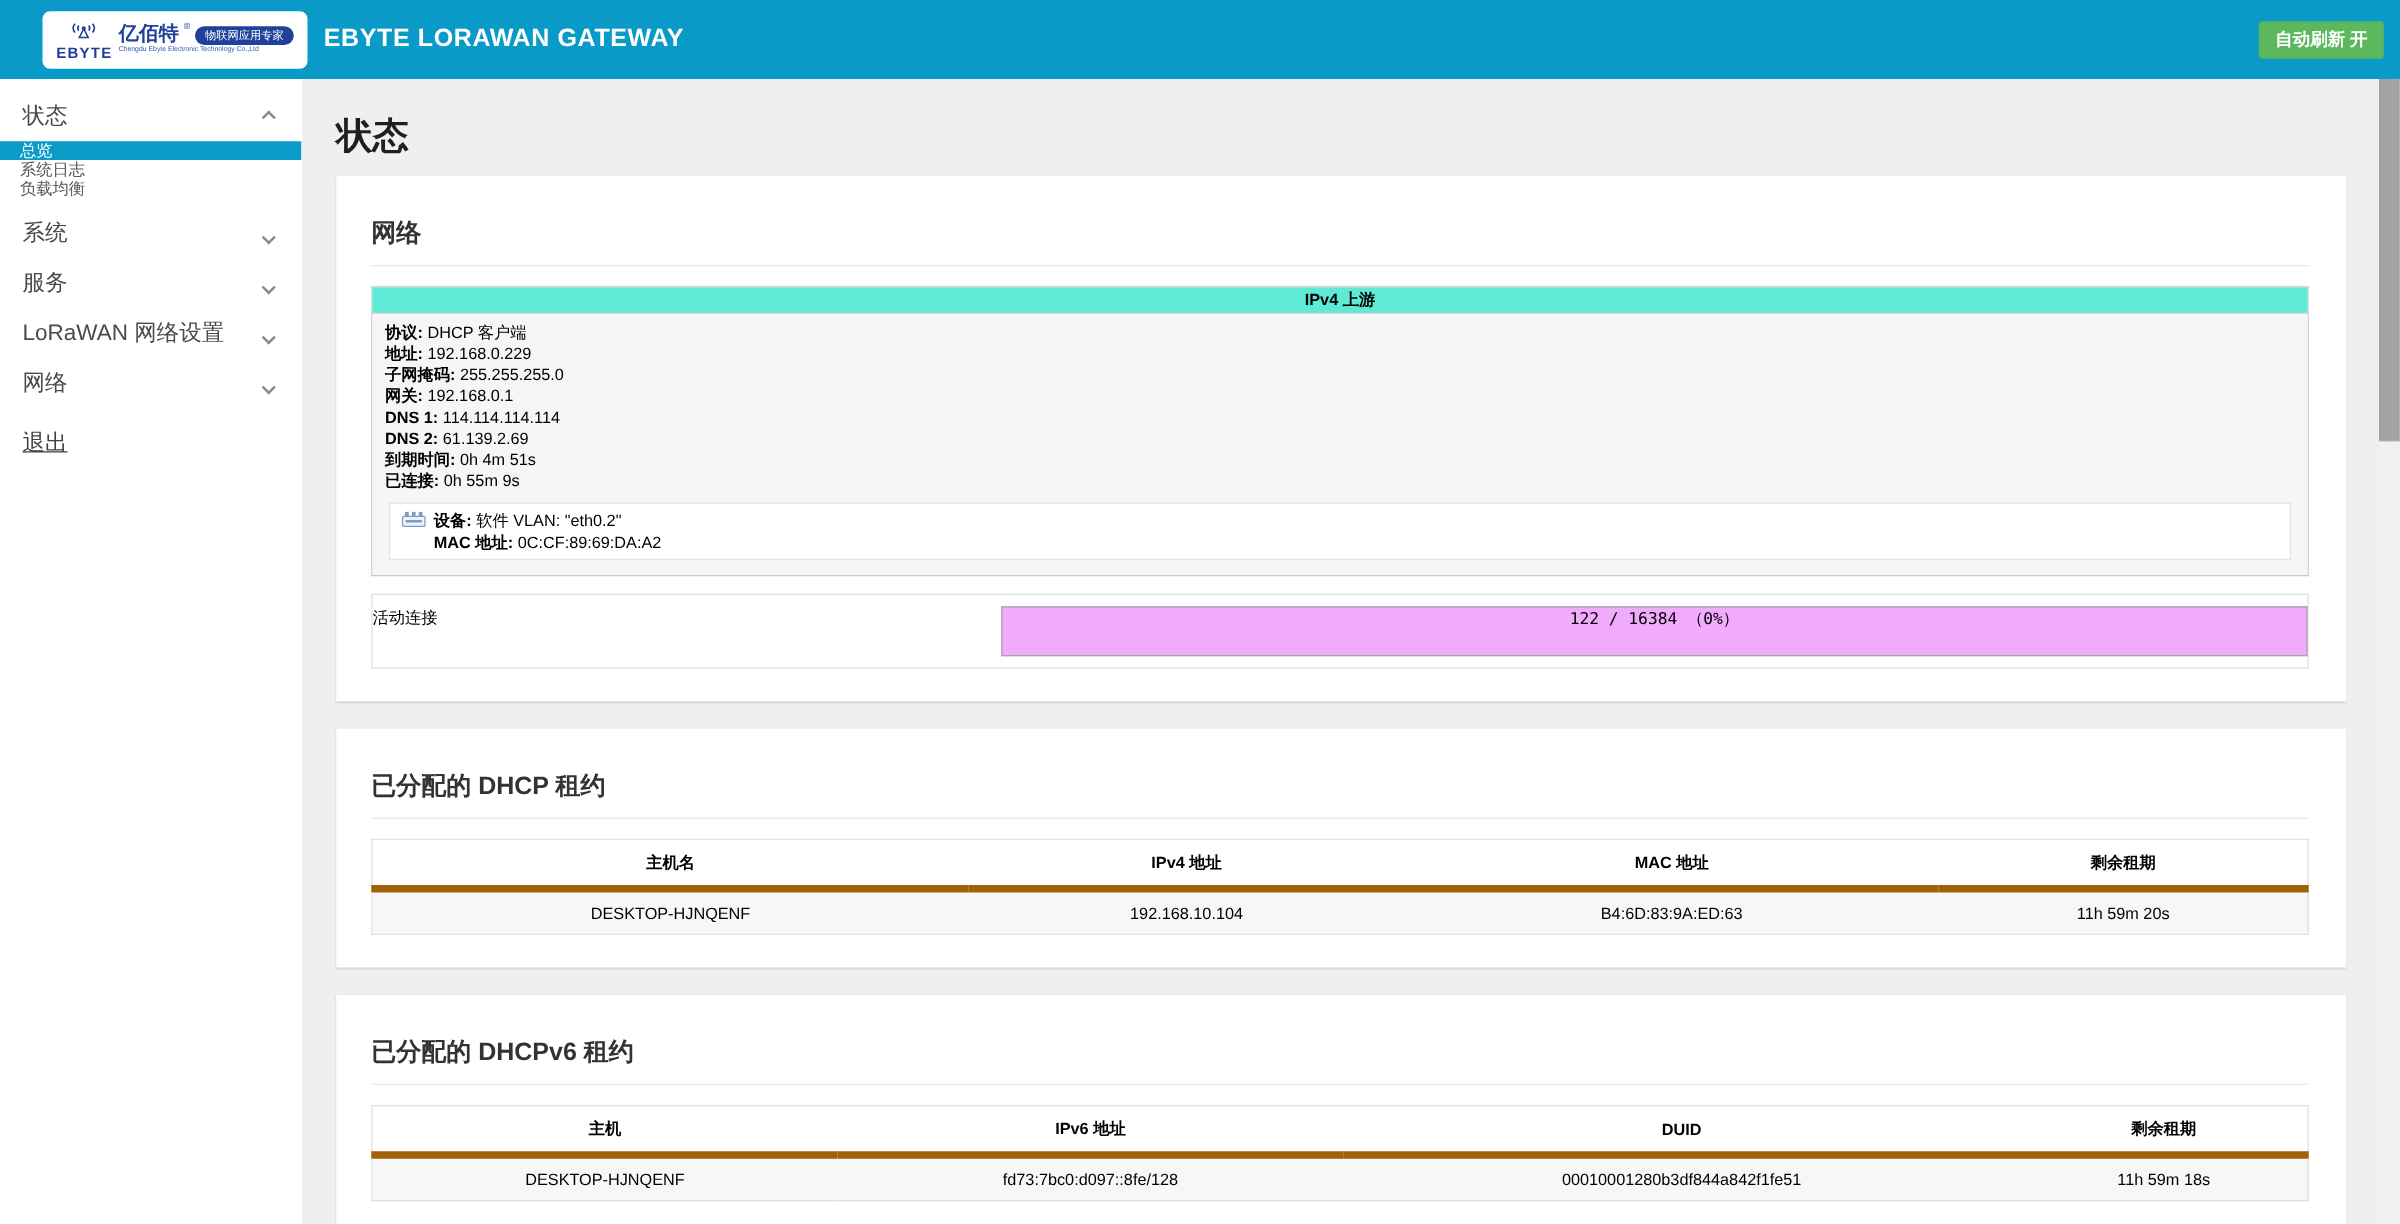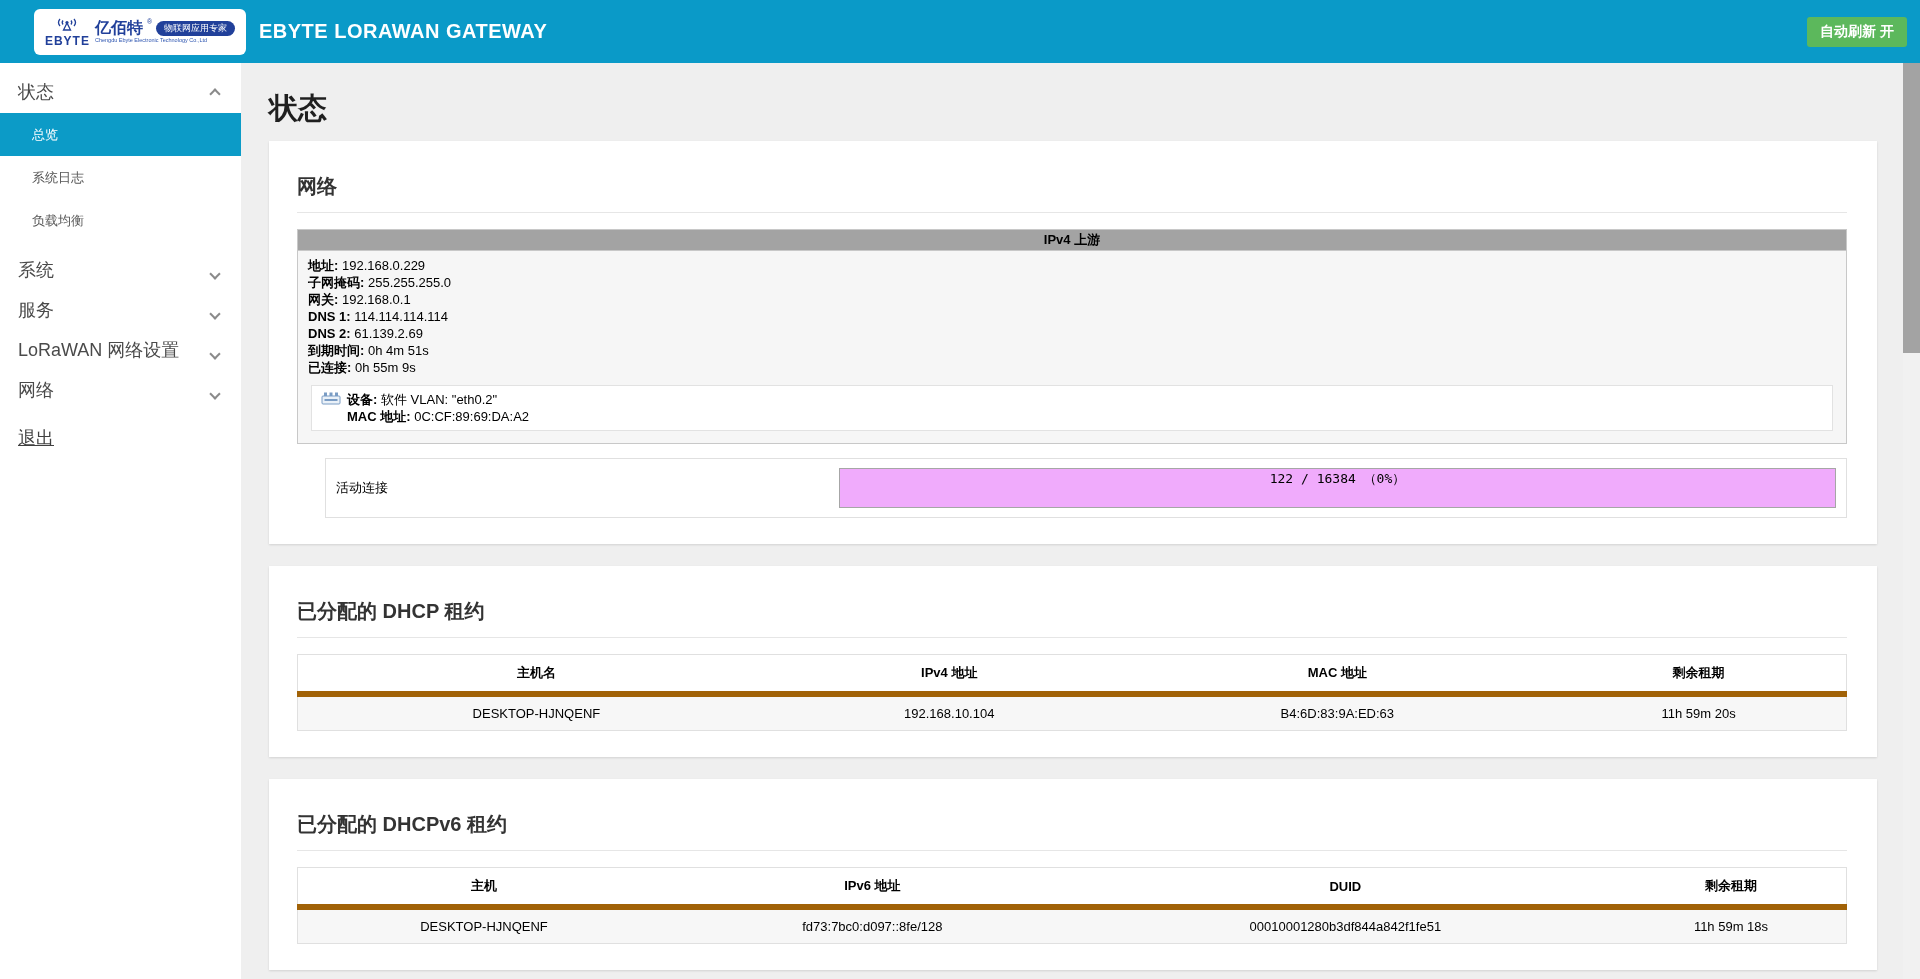--- a/index.html
+++ b/index.html
@@ -46,21 +46,21 @@
   .nav { padding-top:8px; }
   .nav-group-header {
     height:42px; display:flex; align-items:center; justify-content:space-between;
     padding:0 22px 0 18px; font-size:18px; color:#4a4a4a; cursor:pointer;
   }
   .nav-item {
     height:40px; display:flex; align-items:flex-end; justify-content:space-between;
     padding:0 22px 0 18px; font-size:18px; color:#4a4a4a; cursor:pointer;
   }
   .nav-sub {
-    height:43px; display:flex; align-items:center; padding-left:32px;
+    height:15px; display:flex; align-items:center; padding-left:16px;
     font-size:13px; color:#555; cursor:pointer;
   }
   .nav-sub.active { background:#0c9bc7; color:#fff; }
   .chev {
     display:inline-block; width:8px; height:8px;
     border:solid #8a8a8a; border-width:0 2px 2px 0; padding:0;
   }
   .chev.up   { transform:rotate(-135deg); margin-top:4px; }
   .chev.down { transform:rotate(45deg);  margin-bottom:4px; }
   .logout {
@@ -74,36 +74,36 @@
   .page-title { font-size:29px; font-weight:600; color:#1f1f1f; margin:26px 0 12px 0; }
   .card {
     background:#fff; margin-bottom:22px; padding:18px 30px 26px 28px;
     box-shadow:0 1px 2px rgba(0,0,0,.12);
   }
   .card-title { font-size:20px; font-weight:600; color:#333; padding:14px 0 12px 0; }
   .card-divider { border-bottom:1px solid #e6e6e6; margin-bottom:16px; }
   
   .net-table { border:1px solid #c8c8c8; }
   .net-table-header {
-    background:#a3a3a3; text-align:center; font-weight:bold; font-size:13px;
+    background:#5eead4; text-align:center; font-weight:bold; font-size:13px;
     color:#000; padding:1px 0; border-bottom:1px solid #c8c8c8;
   }
   .net-table-body {
     background:#f6f6f6; padding:6px 10px 12px 10px; font-size:13px; line-height:17px;
   }
   .kv-row b { font-weight:bold; }
   .device-box {
     margin:9px 3px 0 3px; background:#fff; border:1px solid #e2e2e2;
     padding:5px 9px; display:flex; gap:6px; align-items:flex-start;
   }
   .device-lines { font-size:13px; line-height:17px; }
   
   .conn-strip {
-    margin-top:14px; border:1px solid #e0e0e0; display:flex; align-items:center;
-    padding:9px 10px; background:#fff;margin-left:28px;
+    margin-top:14px; border:1px solid #e0e0e0; display:flex; 
+    padding:9px 0; background:#fff;
   }
   .conn-label { flex:0 0 503px; font-size:13px; }
   .progressbar {
     flex:1; height:40px; background:#f0abfc; border:1px solid #a6a6a6;
     text-align:center; font-family:"DejaVu Sans Mono", monospace;
     font-size:13px; line-height:20px; color:#000;
   }
   
   .lease-table { width:100%; border-collapse:collapse; font-size:13px; margin-top:10px; border:1px solid #e0e0e0; }
   .lease-table th {
@@ -192,20 +192,21 @@
 <div class="main">
   <div class="page-title">状态</div>
 
   <div class="card">
     <div class="card-title">网络</div>
     <div class="card-divider"></div>
 
     <div class="net-table">
       <div class="net-table-header">IPv4 上游</div>
       <div class="net-table-body">
+        <div class="kv-row"><b>协议:</b> <span>DHCP 客户端</span></div>
         <div class="kv-row"><b>地址:</b> <span>192.168.0.229</span></div>
         <div class="kv-row"><b>子网掩码:</b> <span>255.255.255.0</span></div>
         <div class="kv-row"><b>网关:</b> <span>192.168.0.1</span></div>
         <div class="kv-row"><b>DNS 1:</b> <span>114.114.114.114</span></div>
         <div class="kv-row"><b>DNS 2:</b> <span>61.139.2.69</span></div>
         <div class="kv-row"><b>到期时间:</b> <span>0h 4m 51s</span></div>
         <div class="kv-row"><b>已连接:</b> <span>0h 55m 9s</span></div>
 
         <div class="device-box">
           <span>

